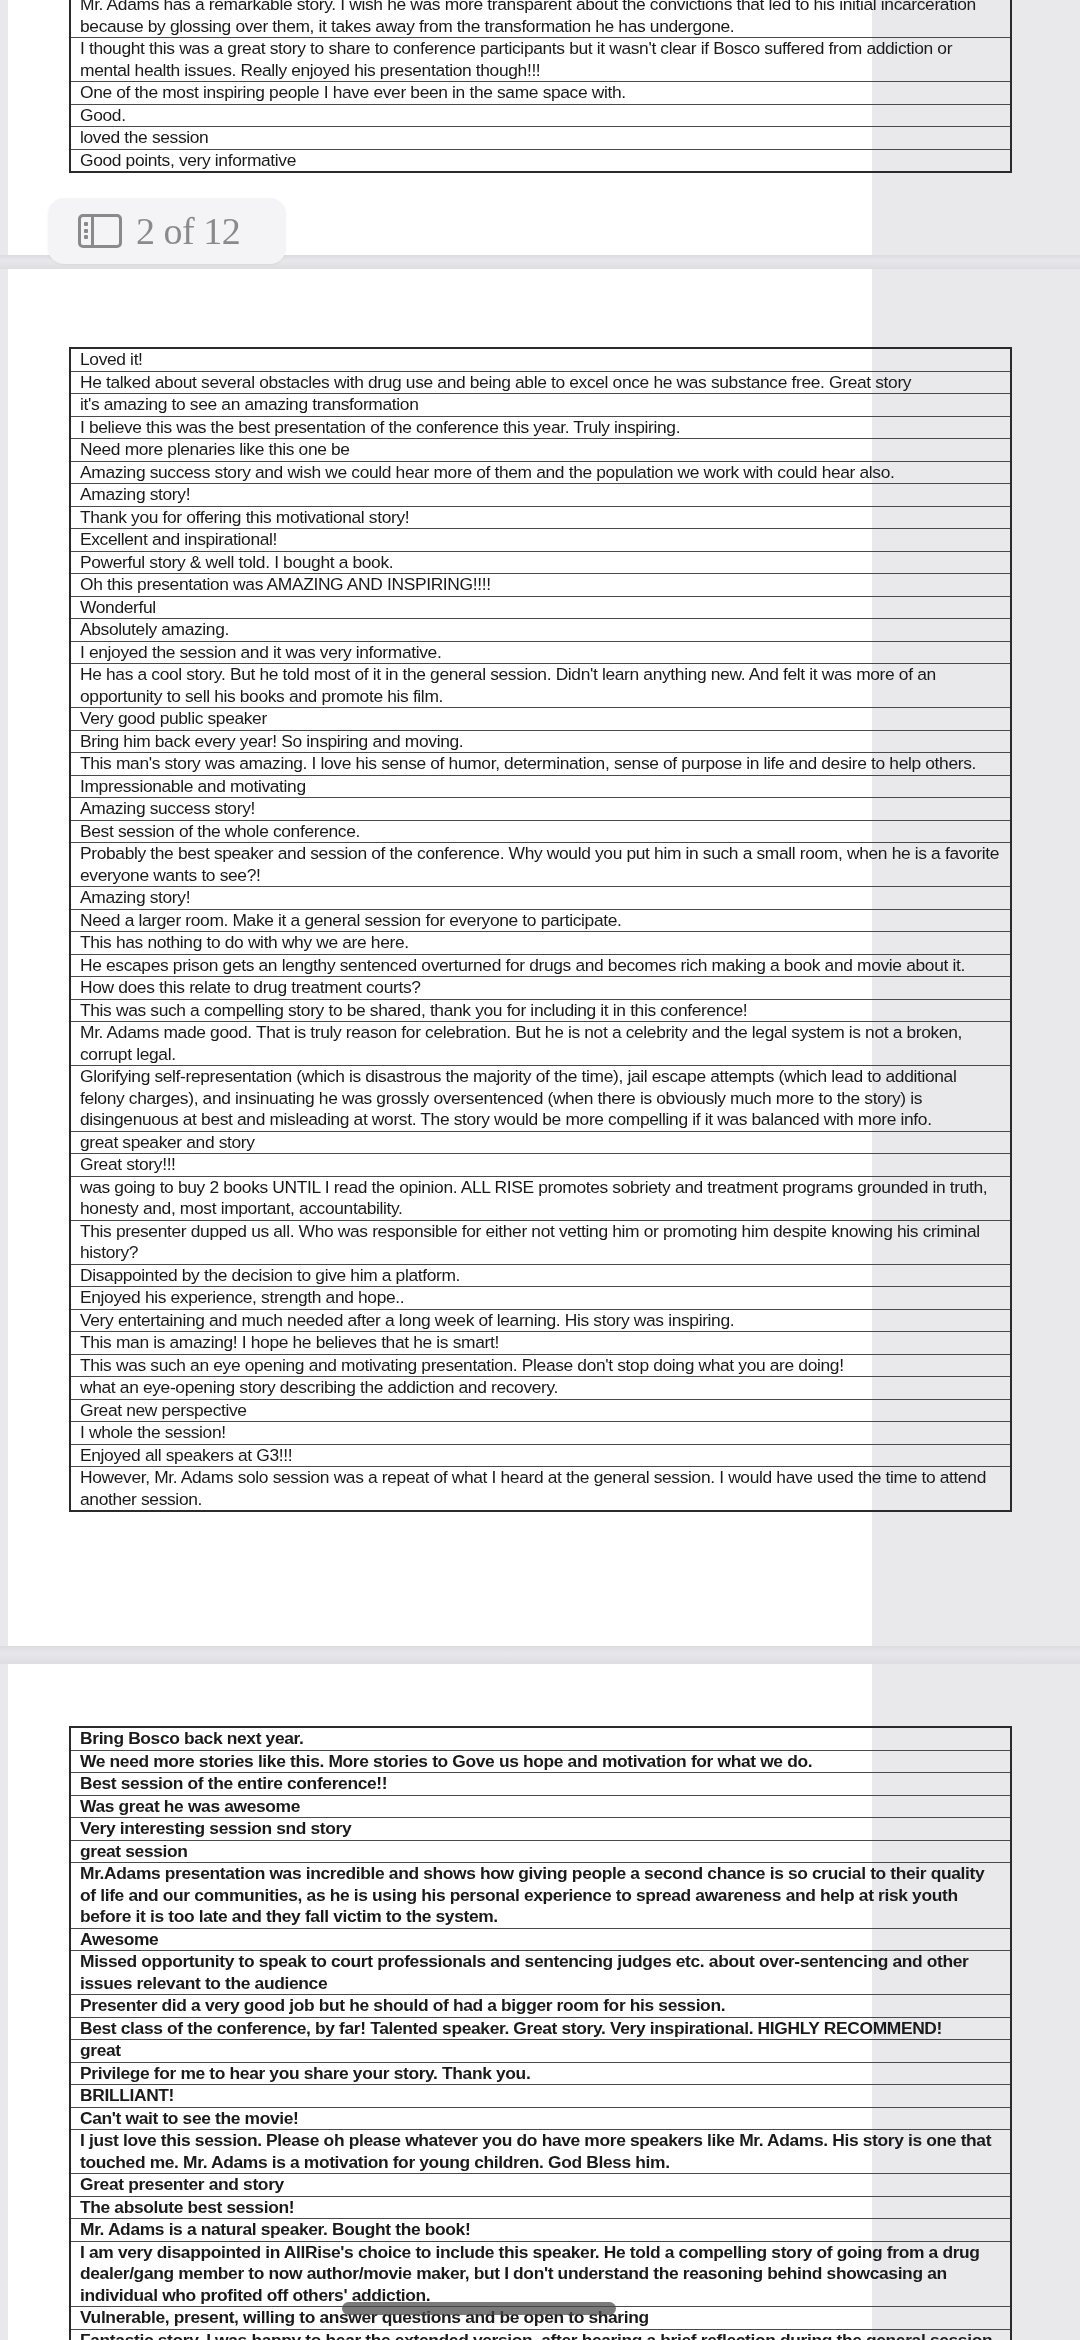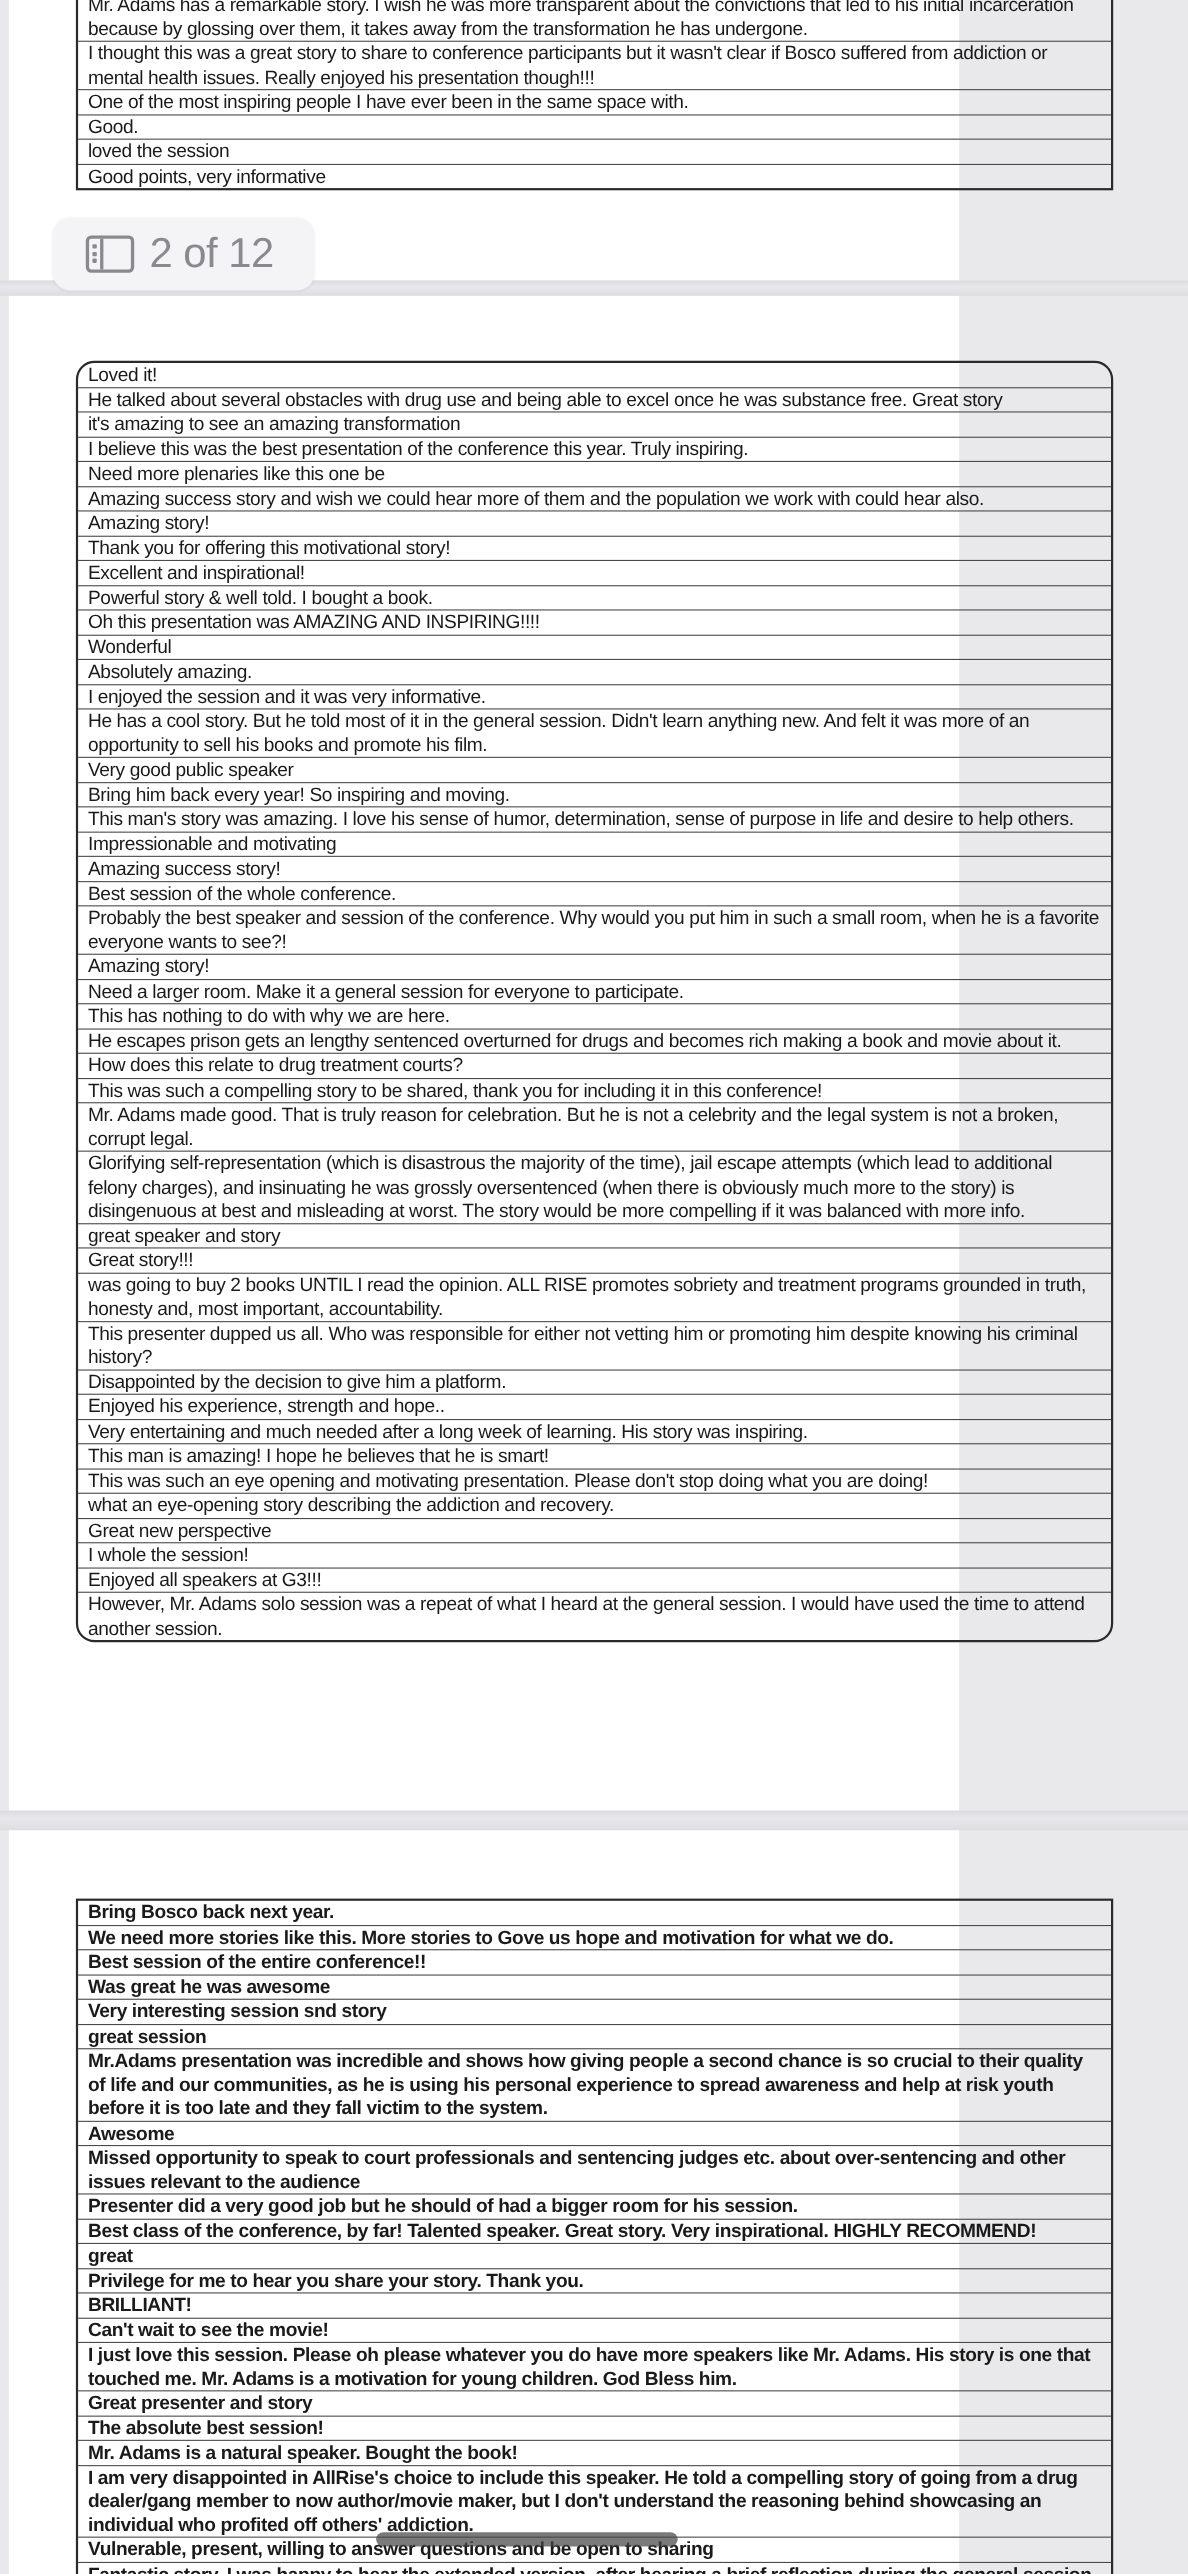--- a/index.html
+++ b/index.html
@@ -50,21 +50,21 @@
   }
   .sidebar-icon::before {
     content: ""; position: absolute; left: 10px; top: 0; bottom: 0;
     width: 3px; background: #8a8a8e;
   }
   .sidebar-icon i {
     position: absolute; left: 2.5px; width: 4px; height: 4px;
     background: #8a8a8e; border-radius: 1px;
   }
   .page-indicator-text {
-    font-family: Liberation Sans, sans-serif;
+    font-family: Liberation Serif, serif;
     font-size: 38px; color: #8a8a8e; letter-spacing: -0.5px;
   }
   .home-indicator {
     position: absolute; left: 342px; top: 2302px;
     width: 274px; height: 13px; border-radius: 7px;
     background: rgba(70,70,70,0.72);
   }
 </style>
 </head>
 <body>
@@ -76,21 +76,21 @@
       <div class="row">One of the most inspiring people I have ever been in the same space with.</div>
       <div class="row">Good.</div>
       <div class="row">loved the session</div>
       <div class="row">Good points, very informative</div>
     </div>
 </div>
 
 <div class="page-gap" style="top:255px; height:14px;"></div>
 
 <div class="page" style="top:269px; height:1377px;">
-  <div class="feedback-table" style="top:59px;border-radius:17px;">
+  <div class="feedback-table" style="top:78px;">
       <div class="row">Loved it!</div>
       <div class="row">He talked about several obstacles with drug use and being able to excel once he was substance free. Great story</div>
       <div class="row">it's amazing to see an amazing transformation</div>
       <div class="row">I believe this was the best presentation of the conference this year. Truly inspiring.</div>
       <div class="row">Need more plenaries like this one be</div>
       <div class="row">Amazing success story and wish we could hear more of them and the population we work with could hear also.</div>
       <div class="row">Amazing story!</div>
       <div class="row">Thank you for offering this motivational story!</div>
       <div class="row">Excellent and inspirational!</div>
       <div class="row">Powerful story &amp; well told. I bought a book.</div>

